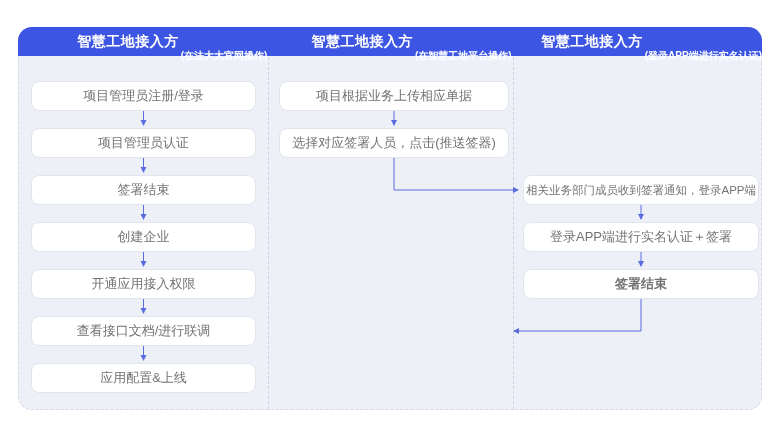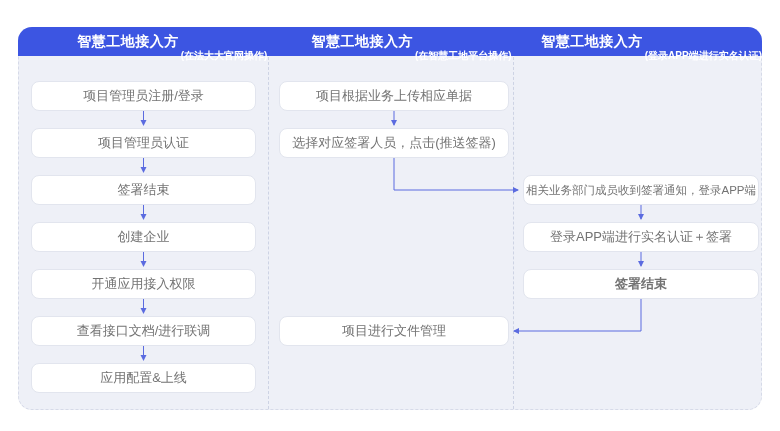--- a/index.html
+++ b/index.html
@@ -69,21 +69,20 @@
   <div class="box" style="left:12px;top:53px;width:225px;">项目管理员注册/登录</div>
   <div class="box" style="left:12px;top:100px;width:225px;text-align:right;">项目管理员认证</div>
   <div class="box" style="left:12px;top:147px;width:225px;">签署结束</div>
   <div class="box" style="left:12px;top:194px;width:225px;">创建企业</div>
   <div class="box" style="left:12px;top:241px;width:225px;">开通应用接入权限</div>
   <div class="box" style="left:12px;top:288px;width:225px;">查看接口文档/进行联调</div>
   <div class="box" style="left:12px;top:335px;width:225px;">应用配置&amp;上线</div>
 
   <div class="box" style="left:260px;top:53px;width:230px;">项目根据业务上传相应单据</div>
   <div class="box" style="left:260px;top:100px;width:230px;">选择对应签署人员，点击(推送签器)</div>
-  <div class="box" style="left:260px;top:288px;width:230px;">项目进行文件管理</div>
 
   <div class="box small" style="left:504px;top:147px;width:236px;">相关业务部门成员收到签署通知，登录APP端</div>
   <div class="box" style="left:504px;top:194px;width:236px;">登录APP端进行实名认证＋签署</div>
   <div class="box" style="left:504px;top:241px;width:236px;font-weight:bold;">签署结束</div>
 
   <svg class="arrows" width="744" height="383" viewBox="0 0 744 383">
     <defs>
       <marker id="arw" markerWidth="7" markerHeight="7" refX="5" refY="3" orient="auto">
         <path d="M0,0 L6,3 L0,6 Z" fill="#5b6be0"></path>
       </marker>

